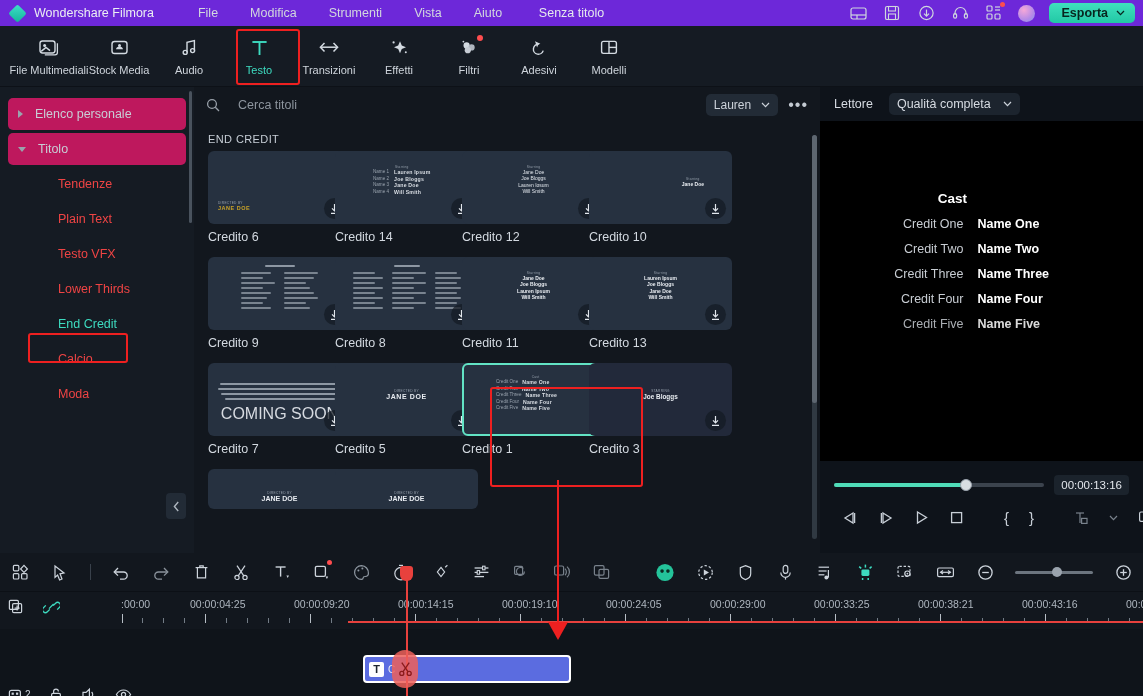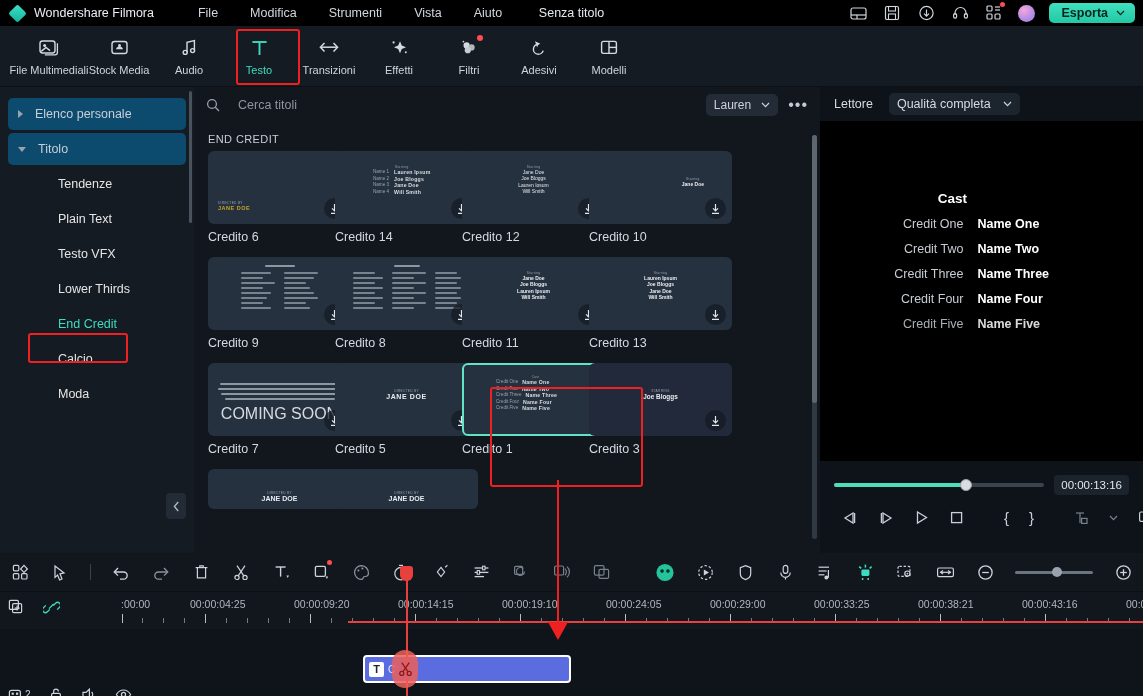--- a/index.html
+++ b/index.html
@@ -6,21 +6,21 @@
   body {
     width: 1143px; height: 696px;
     background: #0d1117;
     font-family: "Liberation Sans", sans-serif;
     color: #d6dae0;
     overflow: hidden;
     position: relative;
   }
   
   .titlebar {
-    height: 26px; background: #000000;
+    height: 26px; background: #6d28d9;
     display: flex; align-items: center; position: relative;
   }
   .logo-box { width: 26px; display:flex; align-items:center; justify-content:center; margin-left:4px;}
   .logo-diamond {
     width: 13px; height: 13px; background: linear-gradient(135deg,#3de0c8,#14b39a);
     transform: rotate(45deg); border-radius: 2px;
   }
   .app-title { font-size: 12.5px; color:#eceff3; margin-left: 4px; }
   .menu { display:flex; margin-left: 44px; gap: 32px; }
   .menu span { font-size: 12.5px; color: #d2d7de; cursor: default; }
@@ -60,22 +60,22 @@
 
   
   .main { display:flex; height: 466px; }
 
   
   .sidebar { width: 194px; background: #151b23; position:relative; padding-top: 8px; }
   .side-item {
     height: 32px; margin: 3px 8px; border-radius: 5px;
     display:flex; align-items:center; font-size:12.5px; color:#c8ced6;
   }
-  .side-item.group { background:#0c4a6e; padding-left: 10px; }
-  .side-item.sub { padding-left: 50px; color:#e5e5e5; }
+  .side-item.group { background:#be185d; padding-left: 10px; }
+  .side-item.sub { padding-left: 50px; color:#ef4444; }
   .side-item.dim { color:#5f6872; }
   .side-item.selected { color:#3ddbc0; }
   .arrow-r { width:0;height:0;border-left:5px solid #9aa3ad;border-top:4px solid transparent;border-bottom:4px solid transparent; margin-right: 12px;}
   .arrow-d { width:0;height:0;border-top:5px solid #9aa3ad;border-left:4px solid transparent;border-right:4px solid transparent; margin-right: 12px;}
   .side-sel-box {
     position:absolute; left: 28px; top: 246px; width: 100px; height: 30px;
     border: 2px solid #ee2020; border-radius: 3px; pointer-events:none;
   }
   .collapse-btn {
     position:absolute; right: 8px; bottom: 34px; width: 20px; height: 26px;

